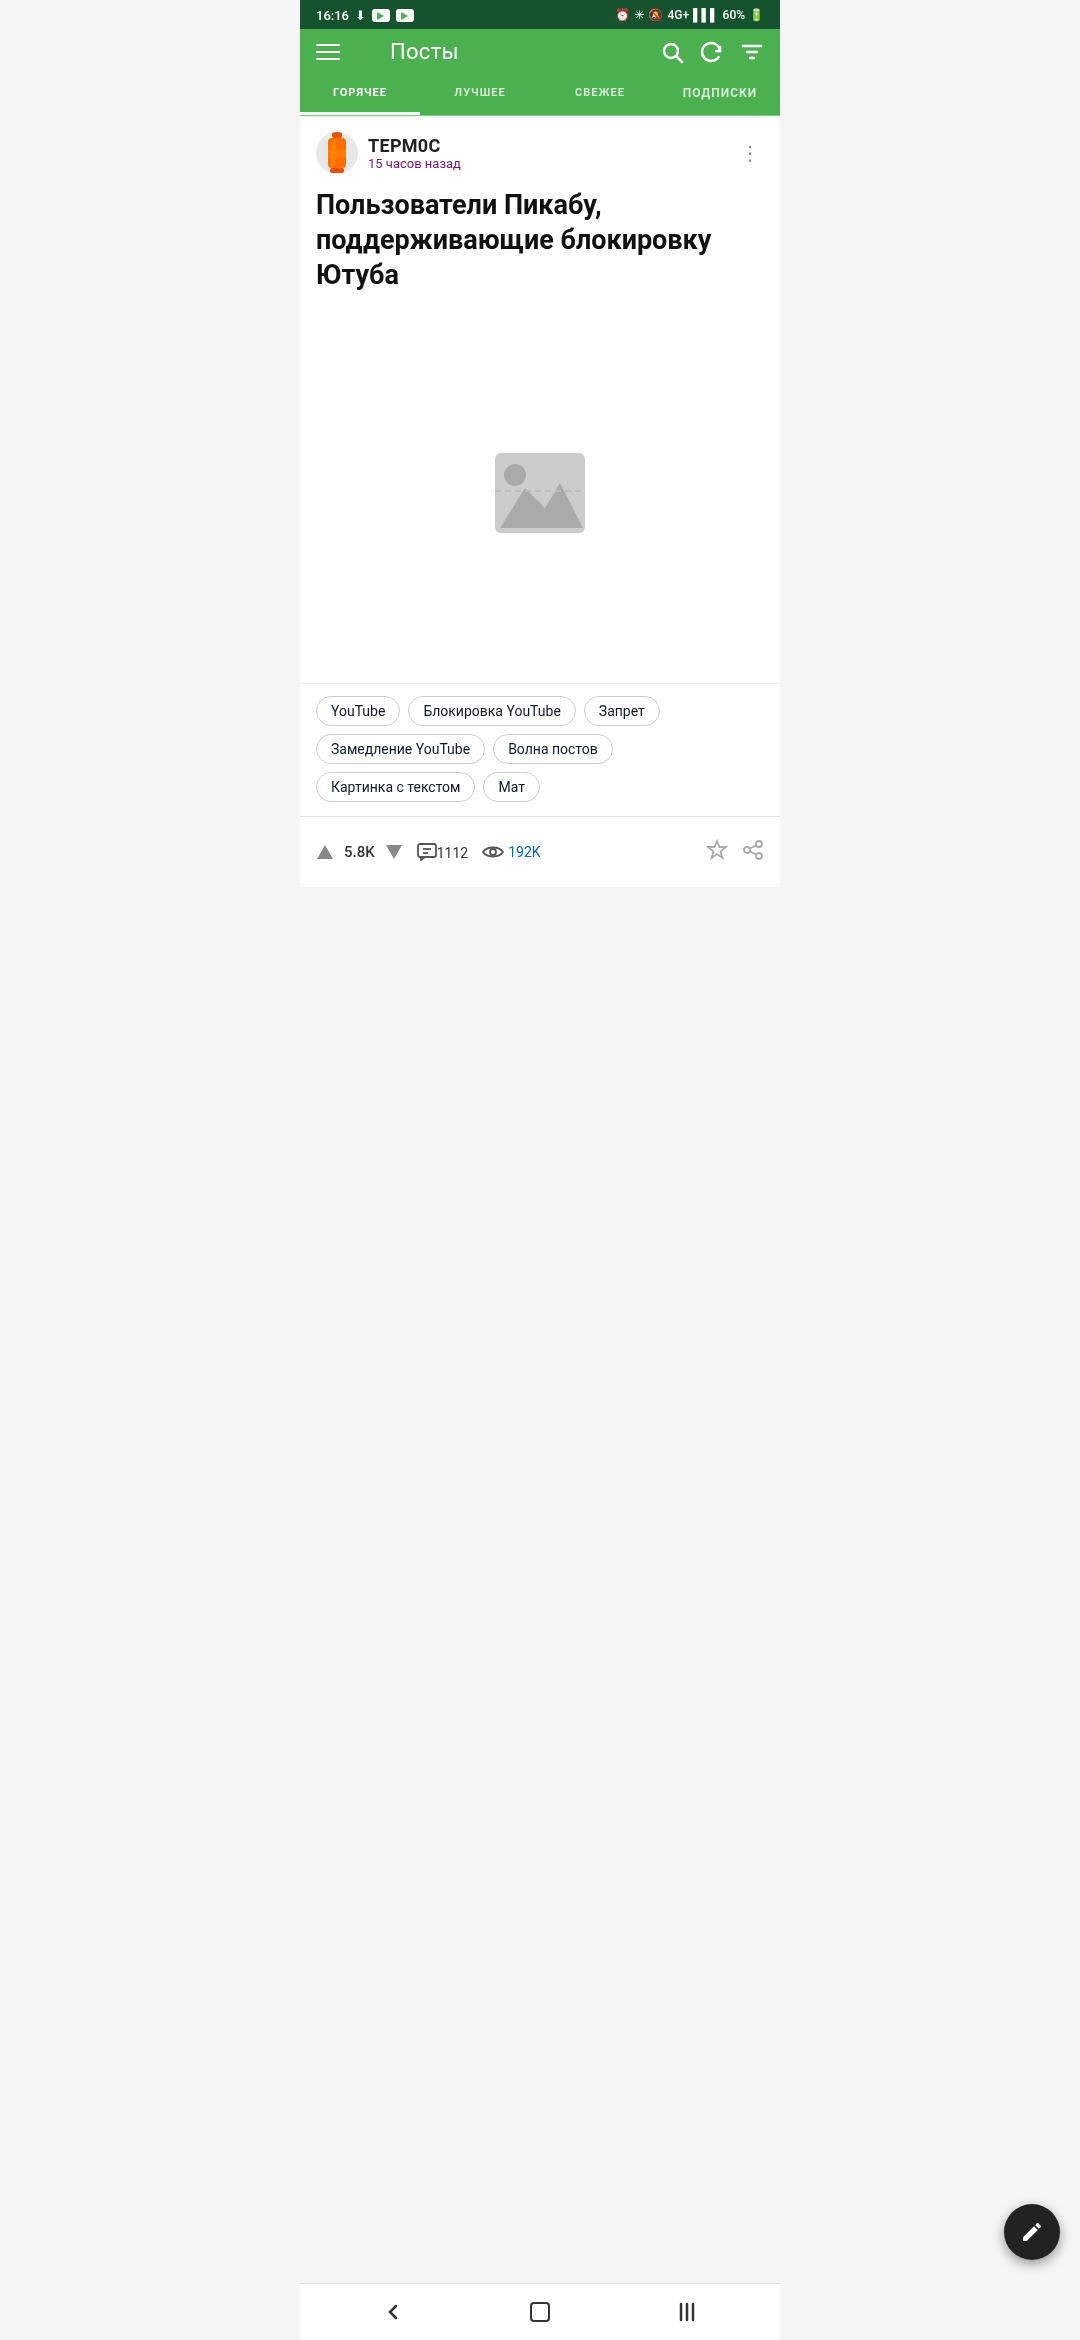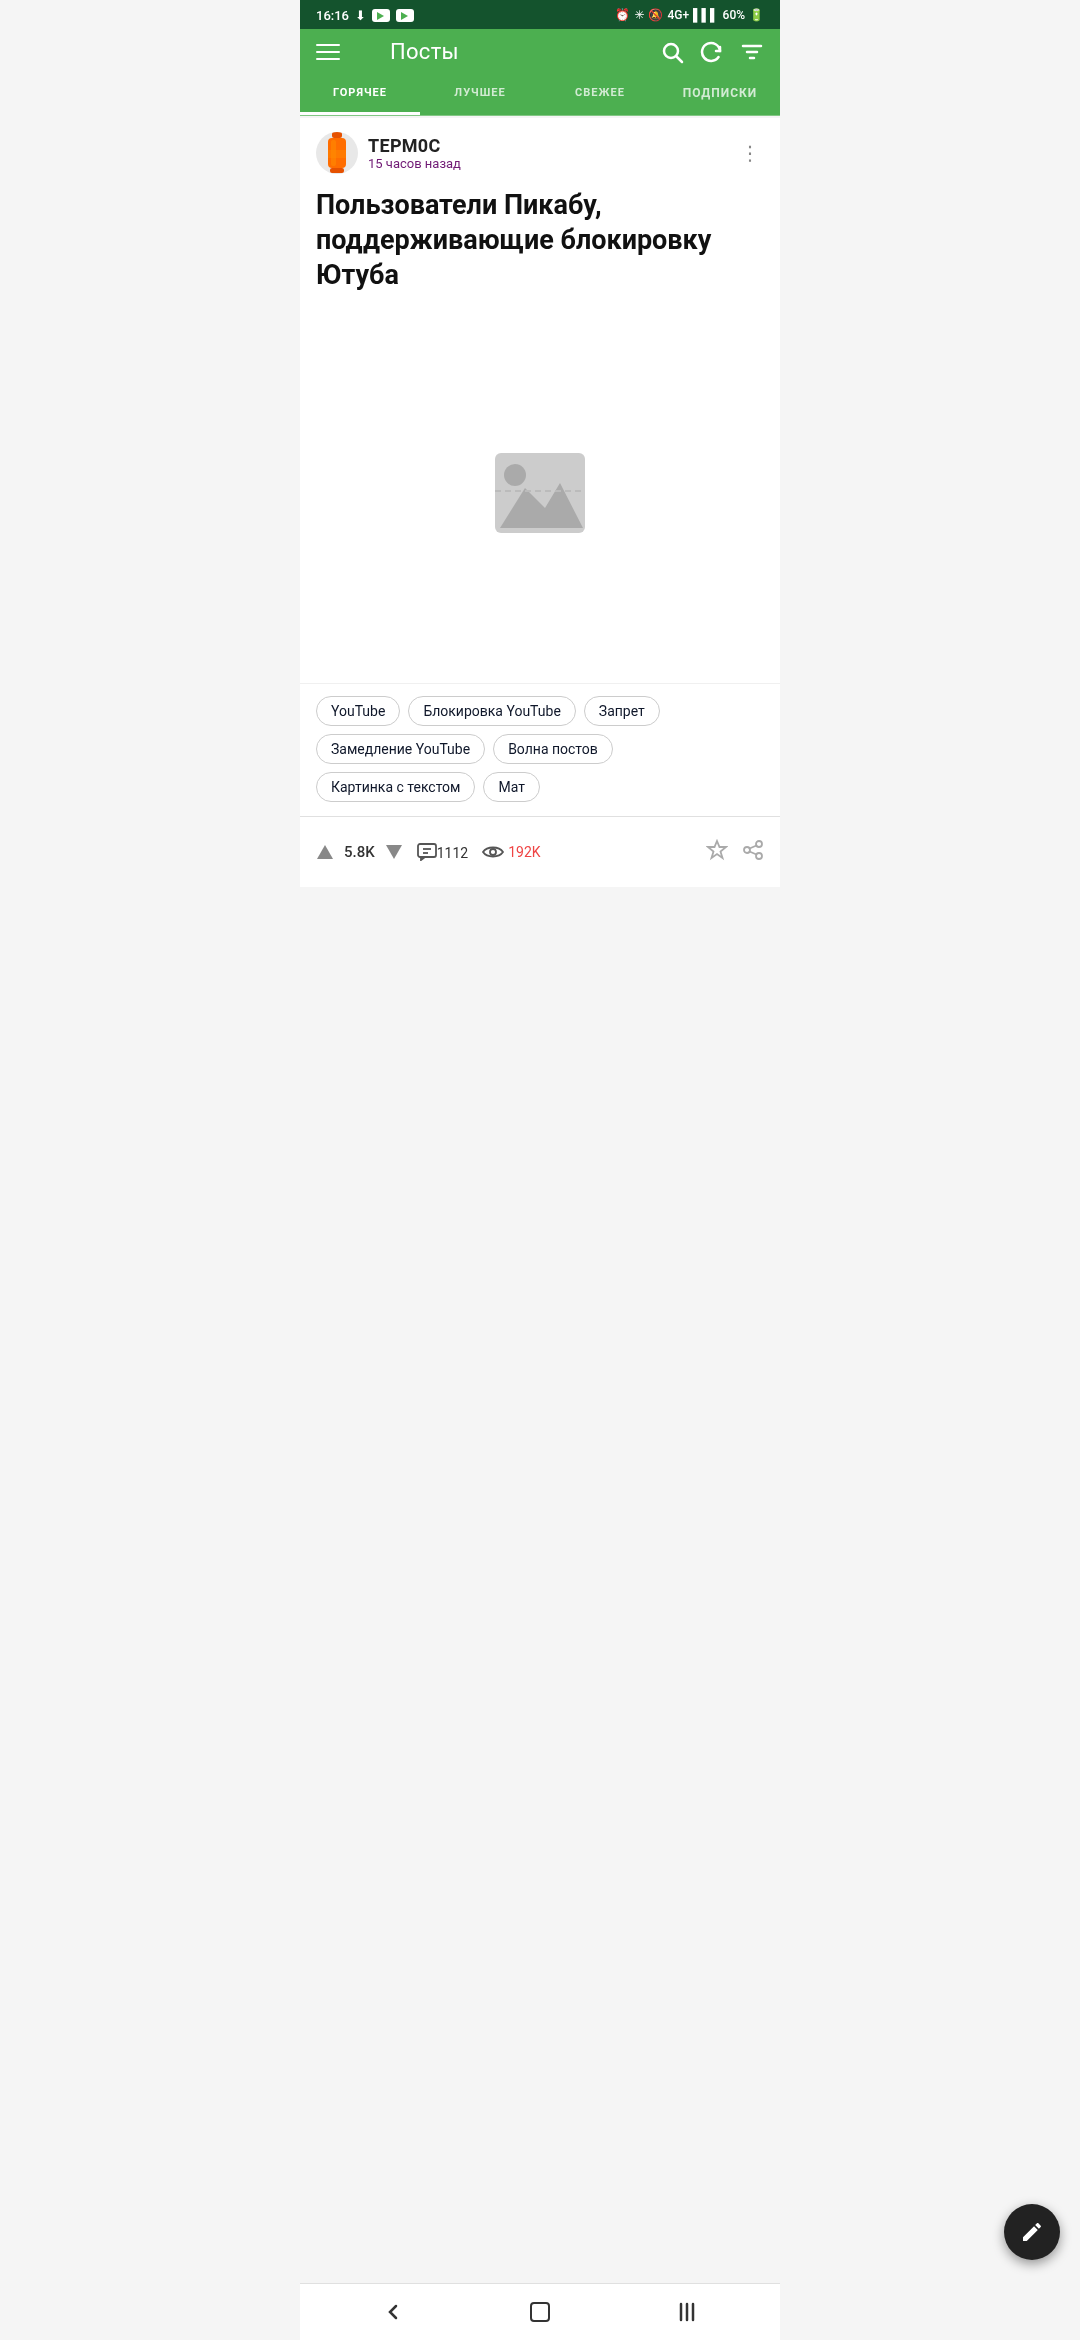--- a/index.html
+++ b/index.html
@@ -192,21 +192,21 @@
       cursor: pointer;
       display: flex; align-items: center;
     }
     .comments-section {
       display: flex; align-items: flex-end; gap: 0; margin-left: 8px;
     }
     .comments-count { font-size: 14px; color: #333; }
     .views-section {
       display: flex; align-items: center; gap: 4px; margin-left: 8px;
     }
-    .views-count { font-size: 14px; color: #ef4444; }
+    .views-count { font-size: 14px; color: #0369a1; }
     .spacer { flex: 1; }
     .bookmark-btn { font-size: 20px; color: #aaa; cursor: pointer; }
     .share-btn { font-size: 18px; color: #aaa; cursor: pointer; margin-left: 8px; }
 
     
     .fab {
       position: fixed;
       bottom: 80px;
       right: 20px;
       width: 56px; height: 56px;

